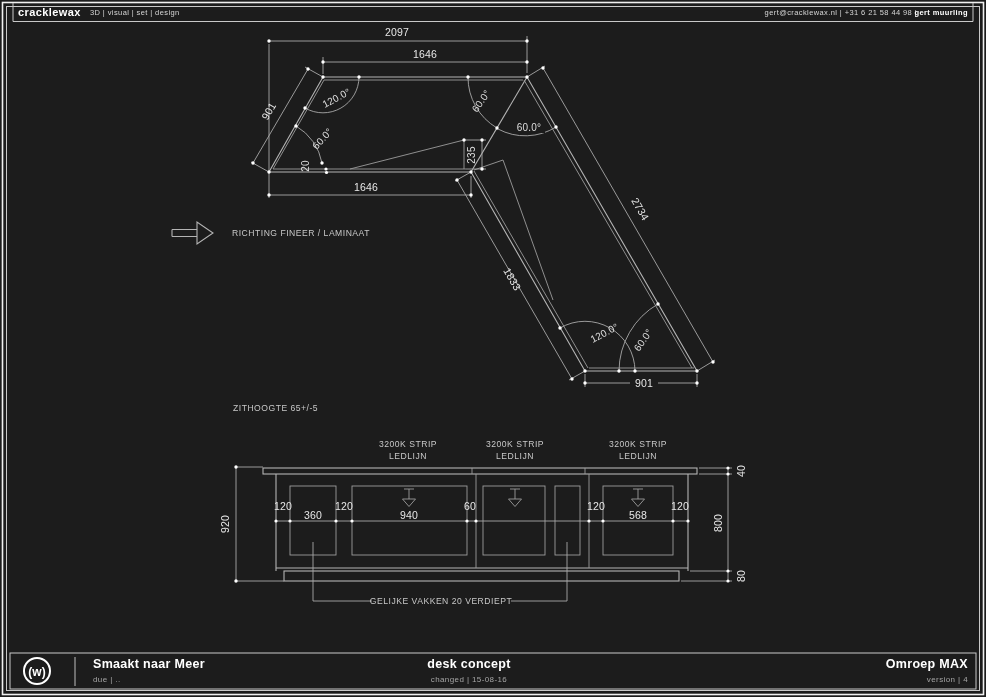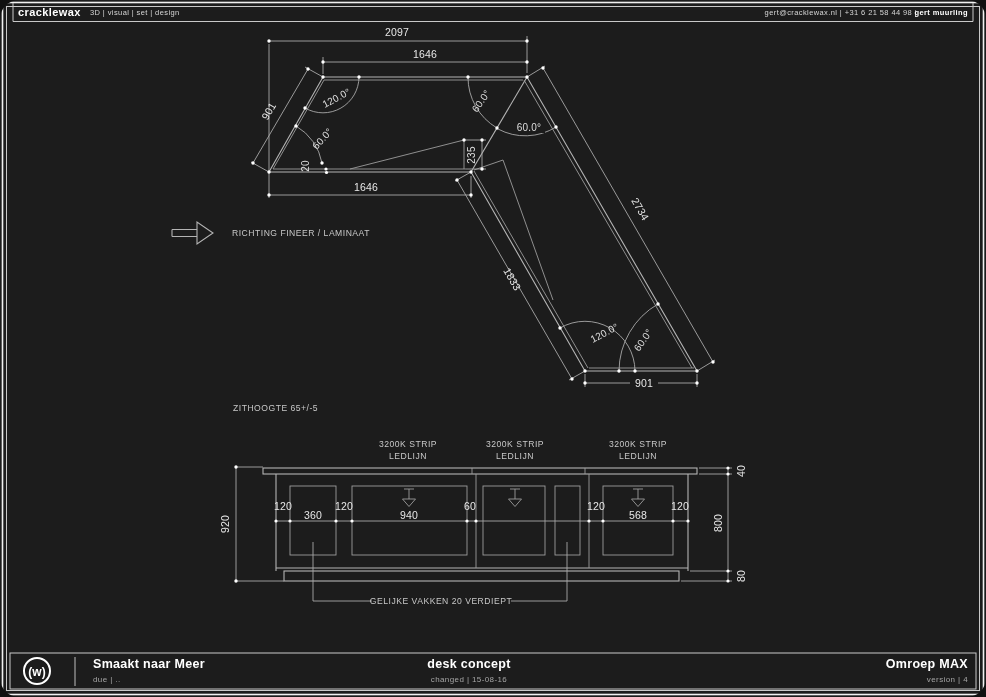--- a/index.html
+++ b/index.html
@@ -1,17 +1,17 @@
 <!DOCTYPE html>
 <html><head>
 <meta charset="utf-8">
 <style>
   html,body{margin:0;padding:0;background:#111;}
   .sheet{position:relative;width:986px;height:697px;background:#1c1c1c;overflow:hidden;
-         font-family:"Liberation Sans", sans-serif;border-radius:19px;}
+         font-family:"Liberation Sans", sans-serif;}
   svg{display:block}
   .ln   {stroke:#b4b4b4;stroke-width:1.1;fill:none}
   .ln2  {stroke:#9c9c9c;stroke-width:0.9;fill:none}
   .dim  {stroke:#a8a8a8;stroke-width:0.9;fill:none}
   .frame{stroke:#f0f0f0;stroke-width:1.6;fill:none}
   .frame2{stroke:#c9c9c9;stroke-width:1;fill:none}
   .dot  {fill:#ffffff;stroke:none}
   .dtxt {fill:#e6e6e6;font-size:10.5px;letter-spacing:.2px}
   .atxt {fill:#dedede;font-size:10px;letter-spacing:.2px}
   .note {fill:#c8c8c8;font-size:8.6px;letter-spacing:.5px}

